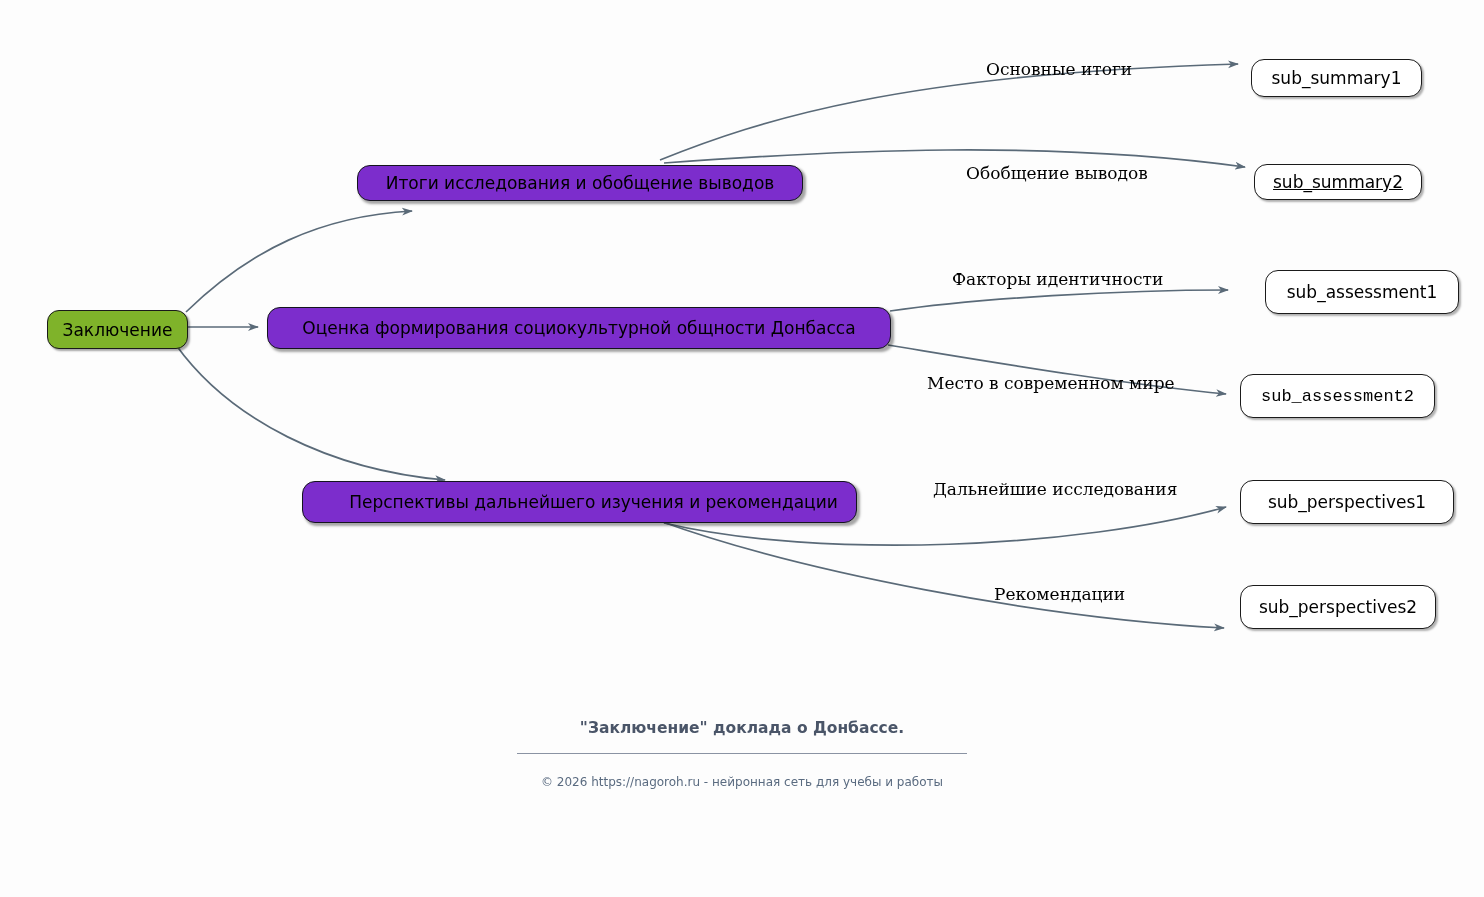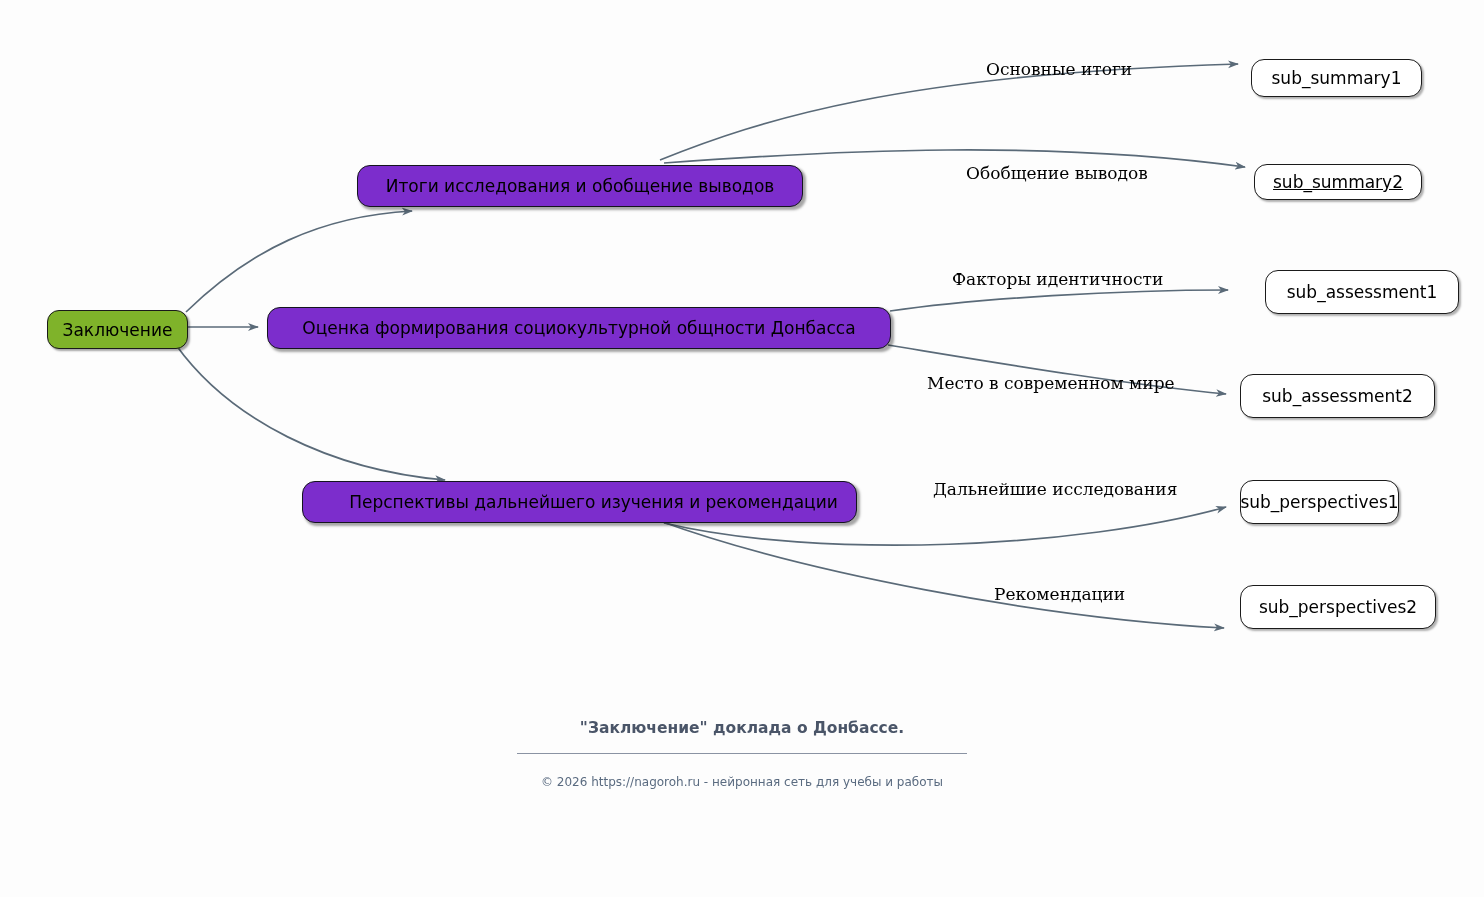--- a/index.html
+++ b/index.html
@@ -111,21 +111,21 @@
       <path d="M888,345 C 980,360 1120,384 1226,394"></path>
       <path d="M664,523 C 820,560 1080,548 1226,507"></path>
       <path d="M660,521 C 800,572 1040,618 1224,628"></path>
     </g>
   </svg>
 
   <div class="node node-root" style="left:47px; top:310px; width:141px; height:39px;justify-content:center;">
     <span>Заключение</span>
   </div>
 
-  <div class="node node-branch" style="left:357px; top:165px; width:446px; height:42px;">
+  <div class="node node-branch" style="left:357px; top:165px; width:446px; height:36px;">
     <span>Итоги исследования и обобщение выводов</span>
   </div>
 
   <div class="node node-branch" style="left:267px; top:307px; width:624px; height:42px;">
     <span>Оценка формирования социокультурной общности Донбасса</span>
   </div>
 
   <div class="node node-branch" style="left:302px; top:481px; width:555px; height:42px;padding-left:28px;">
     <span>Перспективы дальнейшего изучения и рекомендации</span>
   </div>
@@ -135,25 +135,25 @@
   </div>
 
   <div class="node node-leaf" style="left:1254px; top:164px; width:168px; height:36px;text-decoration:underline;">
     <span>sub_summary2</span>
   </div>
 
   <div class="node node-leaf" style="left:1241px; top:270px; width:194px; height:44px;margin-left:24px;">
     <span>sub_assessment1</span>
   </div>
 
-  <div class="node node-leaf" style="left:1240px; top:374px; width:195px; height:44px;">
+  <div class="node node-leaf" style="left:1240px; top:374px; width:195px; height:44px;font-family:Liberation Mono, monospace;">
     <span>sub_assessment2</span>
   </div>
 
-  <div class="node node-leaf" style="left:1240px; top:480px; width:159px; height:44px;">
+  <div class="node node-leaf" style="left:1240px; top:480px; width:214px; height:44px;">
     <span>sub_perspectives1</span>
   </div>
 
   <div class="node node-leaf" style="left:1240px; top:585px; width:196px; height:44px;align-items:center;">
     <span>sub_perspectives2</span>
   </div>
 
   <div class="edge-label" style="left:986px; top:59px;">
     <span>Основные итоги</span>
   </div>

